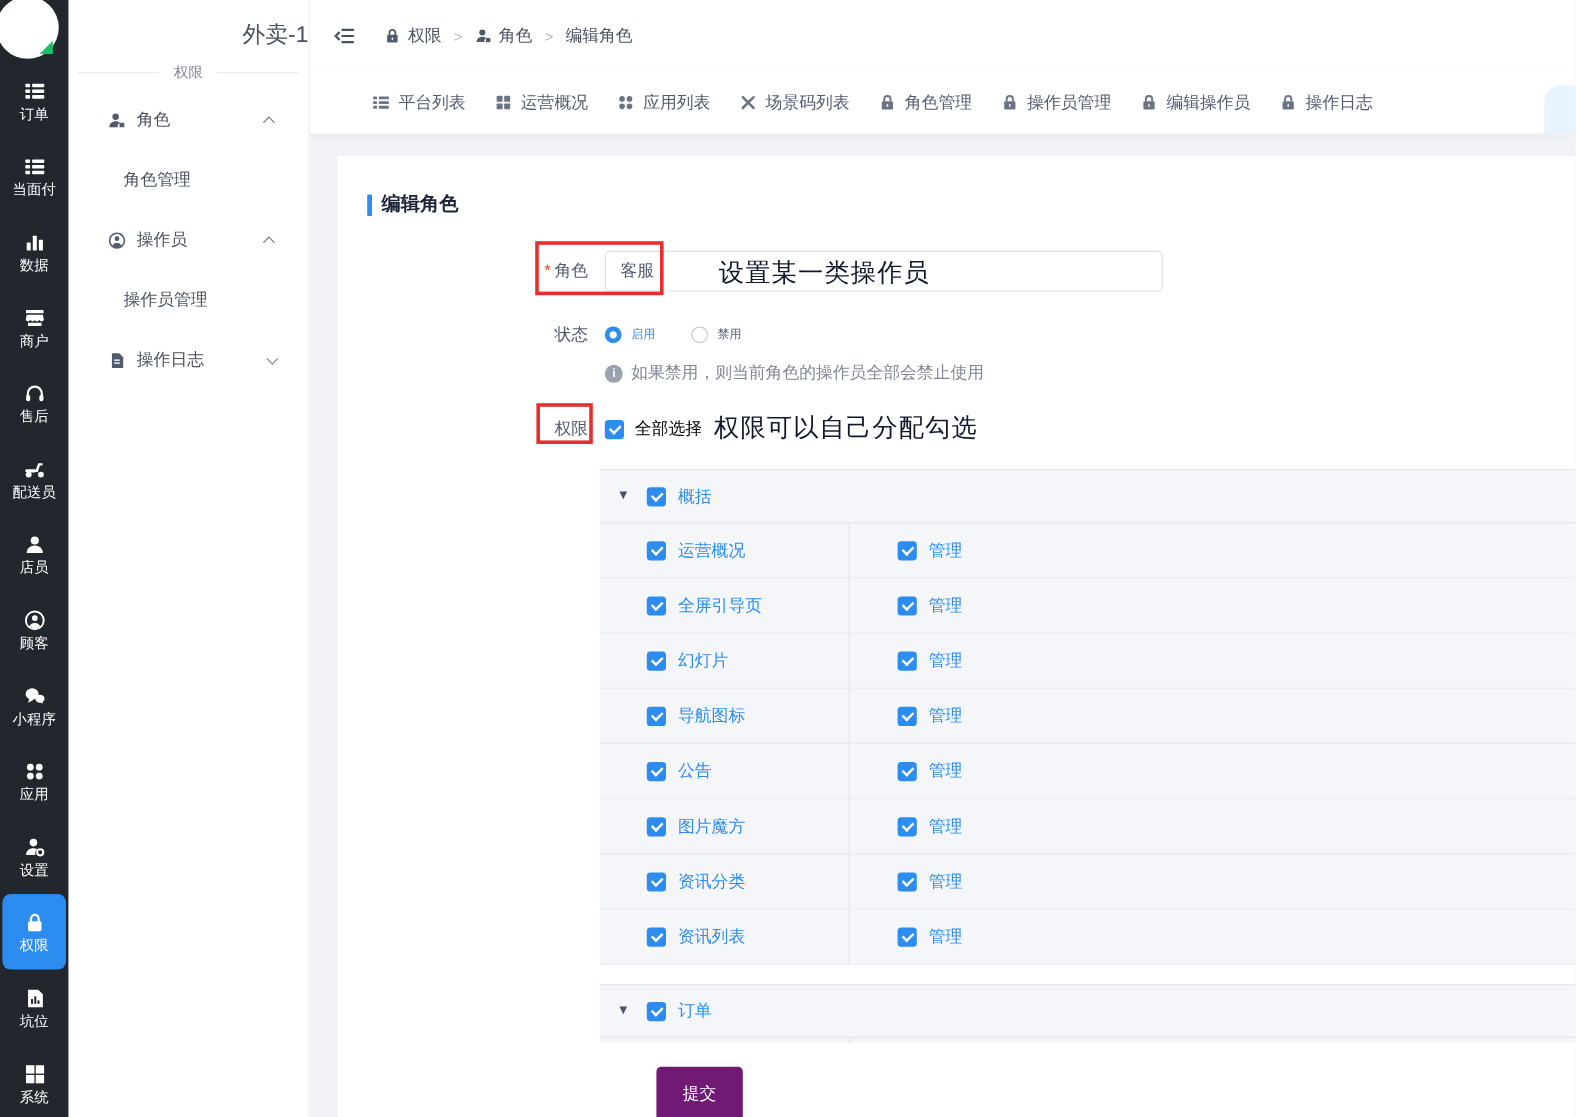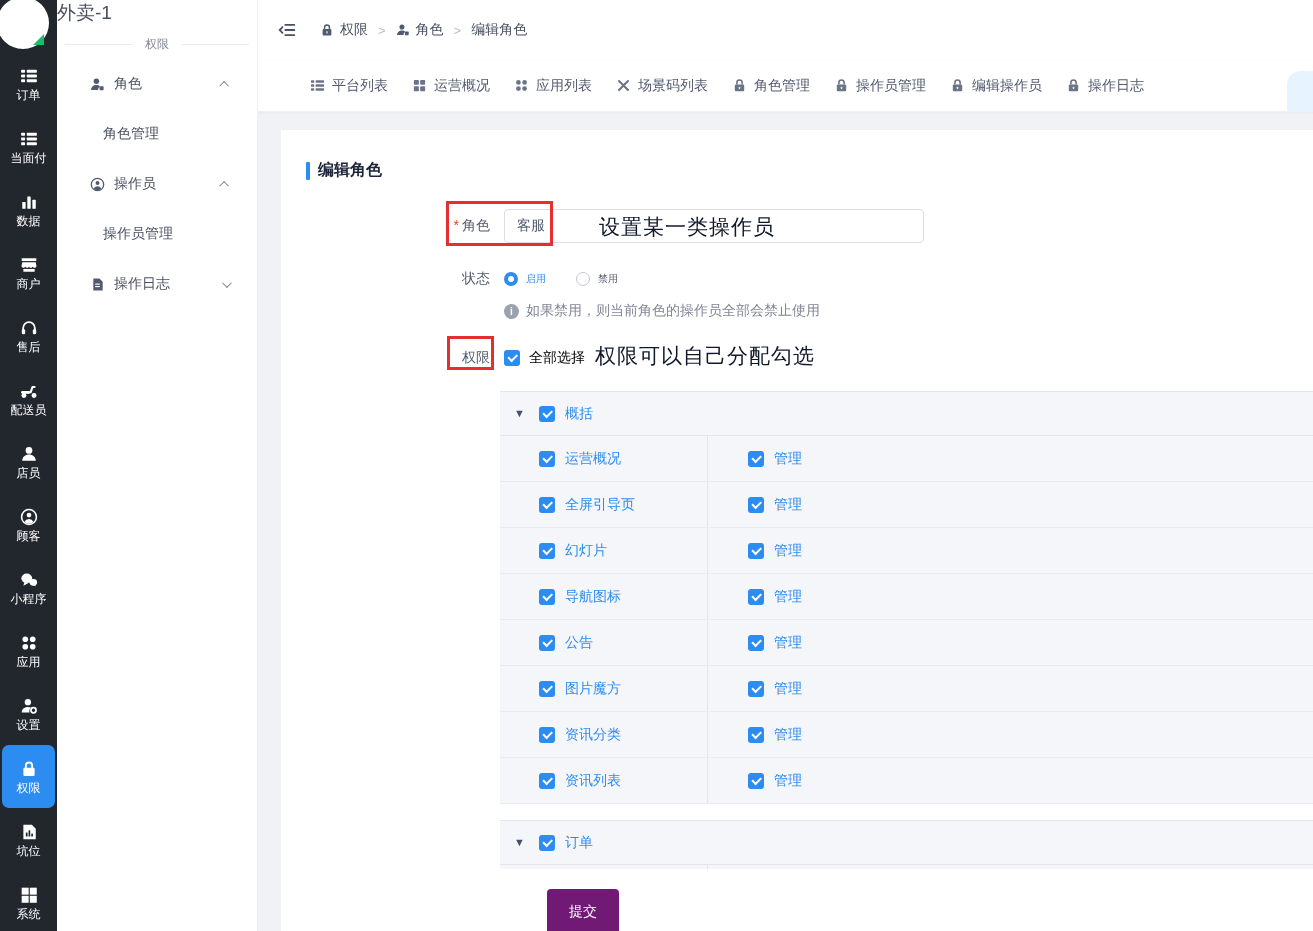--- a/index.html
+++ b/index.html
@@ -13,21 +13,21 @@
   .logo{position:absolute;top:-3px;left:-3px;width:52px;height:52px;background:#fff;border-radius:50%;}
   .logo-badge{position:absolute;right:5px;bottom:4px;width:0;height:0;border-left:11px solid transparent;border-bottom:11px solid #19be6b;}
   #side-items{padding-top:52px;}
   .side-item{height:63px;display:flex;flex-direction:column;align-items:center;justify-content:center;gap:4px;color:#fff;cursor:pointer;}
   .side-item .ic{width:18px;height:18px;color:#fff;}
   .side-label{font-size:12px;line-height:1;}
   .side-item.active{background:#2d8cf0;border-radius:7px;margin:0 2px;}
 
   
   .sub-side{width:201px;background:#fff;border-right:1px solid #eef0f4;flex-shrink:0;z-index:4;}
-  .sub-title{text-align:left;font-size:19px;color:#495060;}
+  .sub-title{text-align:right;padding-top:16px;font-size:19px;color:#495060;}
   .sub-divider{display:flex;align-items:center;margin:10px 8px 0;}
   .sub-divider .line{flex:1;height:1px;background:#e8eaec;}
   .sub-section{margin:0 12px;font-size:12px;color:#808695;}
   #sub-menu{margin-top:6px;}
   .menu-group{height:50px;display:flex;align-items:center;padding:0 28px 0 33px;color:#495060;font-size:14px;cursor:pointer;}
   .menu-group .ic{width:15px;height:15px;color:#515a6e;margin-right:9px;}
   .chev{width:7px;height:7px;border-right:1.4px solid #808695;border-bottom:1.4px solid #808695;margin-left:auto;}
   .chev.up{transform:rotate(-135deg) translateY(-2px);}
   .chev.down{transform:rotate(45deg) translateY(-2px);}
   .menu-child{height:50px;display:flex;align-items:center;padding-left:46px;font-size:14px;color:#495060;cursor:pointer;}
@@ -50,21 +50,21 @@
   .content{flex:1;padding:18px 0 0 23px;min-height:0;}
   .panel{background:#fff;height:100%;position:relative;}
 
   .panel-title{margin:0 0 0 25px;padding-top:30px;display:flex;align-items:center;font-size:16px;font-weight:bold;color:#1c2438;}
   .title-bar{width:4px;height:18px;background:#2d8cf0;border-radius:1px;margin-right:8px;}
 
   .form-row{display:flex;align-items:center;}
   .form-label{width:209px;text-align:right;font-size:14px;color:#515a6e;flex-shrink:0;}
   .req{color:#ed4014;font-style:normal;margin-right:3px;font-size:14px;}
   .row-role{margin-top:28px;height:34px;}
-  .role-input{margin-left:14px;width:420px;height:34px;border:1px solid #dcdee2;border-radius:4px;padding:0 12px;font-size:14px;color:#515a6e;outline:none;font-family:inherit;background:#fff;}
+  .role-input{margin-left:14px;width:465px;height:34px;border:1px solid #dcdee2;border-radius:4px;padding:0 12px;font-size:14px;color:#515a6e;outline:none;font-family:inherit;background:#fff;}
   .row-status{margin-top:26px;height:20px;}
   .radio-group{display:flex;align-items:center;margin-left:14px;}
   .radio{width:14px;height:14px;border-radius:50%;background:#fff;cursor:pointer;}
   .radio.on{border:4px solid #2d8cf0;}
   .radio.off{border:1px solid #c5c8ce;margin-left:30px;}
   .radio-label{margin-left:8px;font-size:10px;color:#515a6e;cursor:pointer;}
   .radio-label.on{color:#2d8cf0;}
   .row-hint{margin-top:12px;height:20px;}
   .hint-text{margin-left:14px;display:flex;align-items:center;font-size:14px;color:#808695;}
   .info-ic{width:15px;height:15px;border-radius:50%;background:#9aa2ad;color:#fff;font-size:10px;font-weight:bold;display:flex;align-items:center;justify-content:center;margin-right:7px;font-style:normal;}

